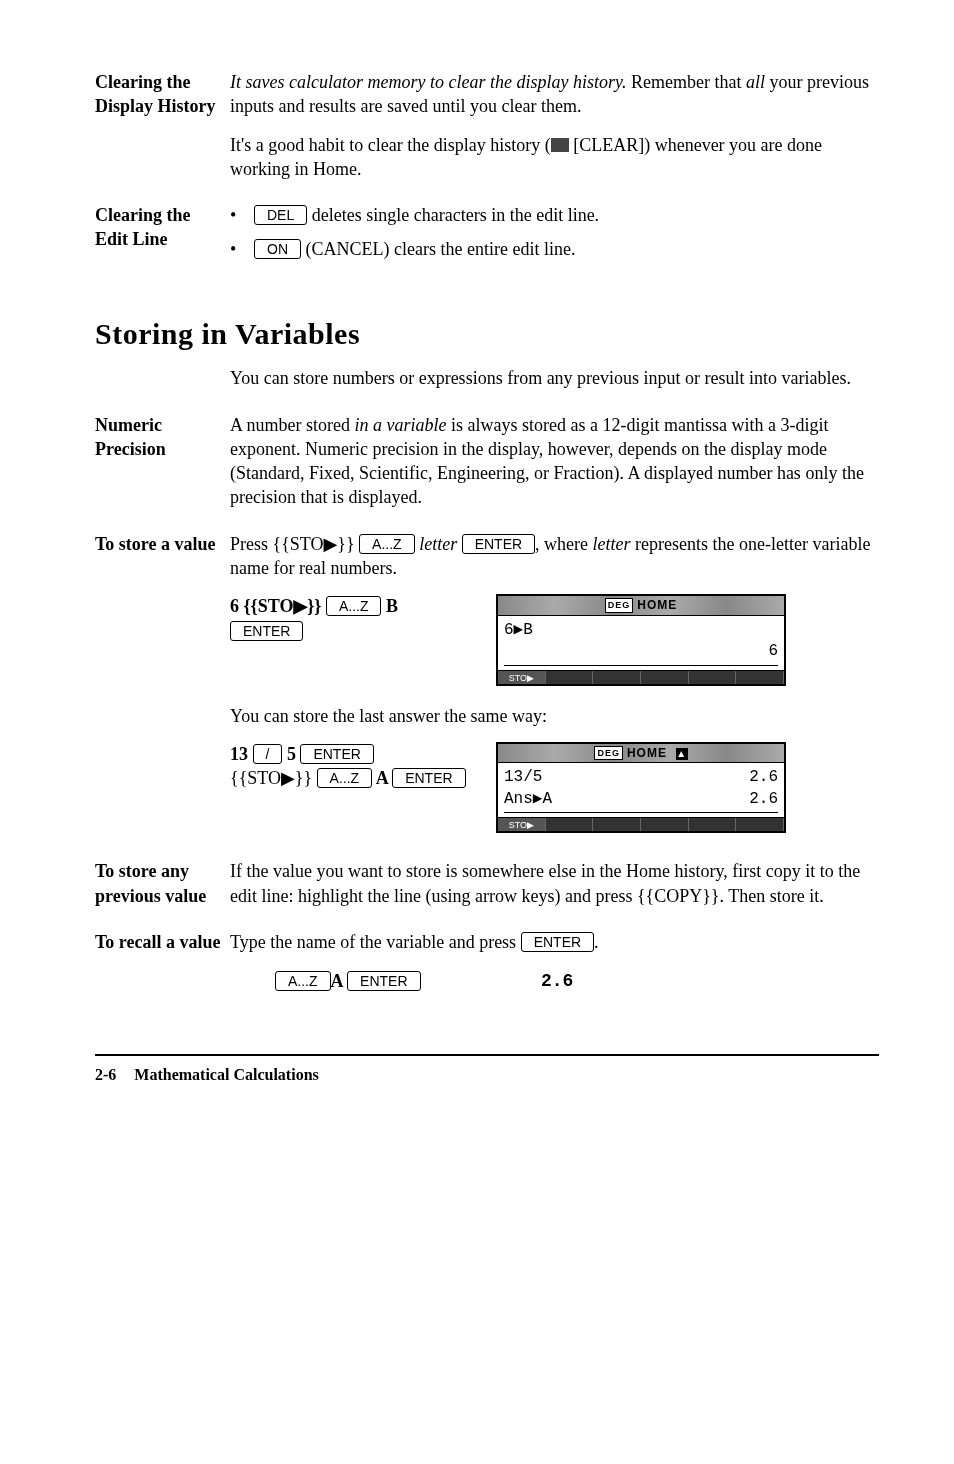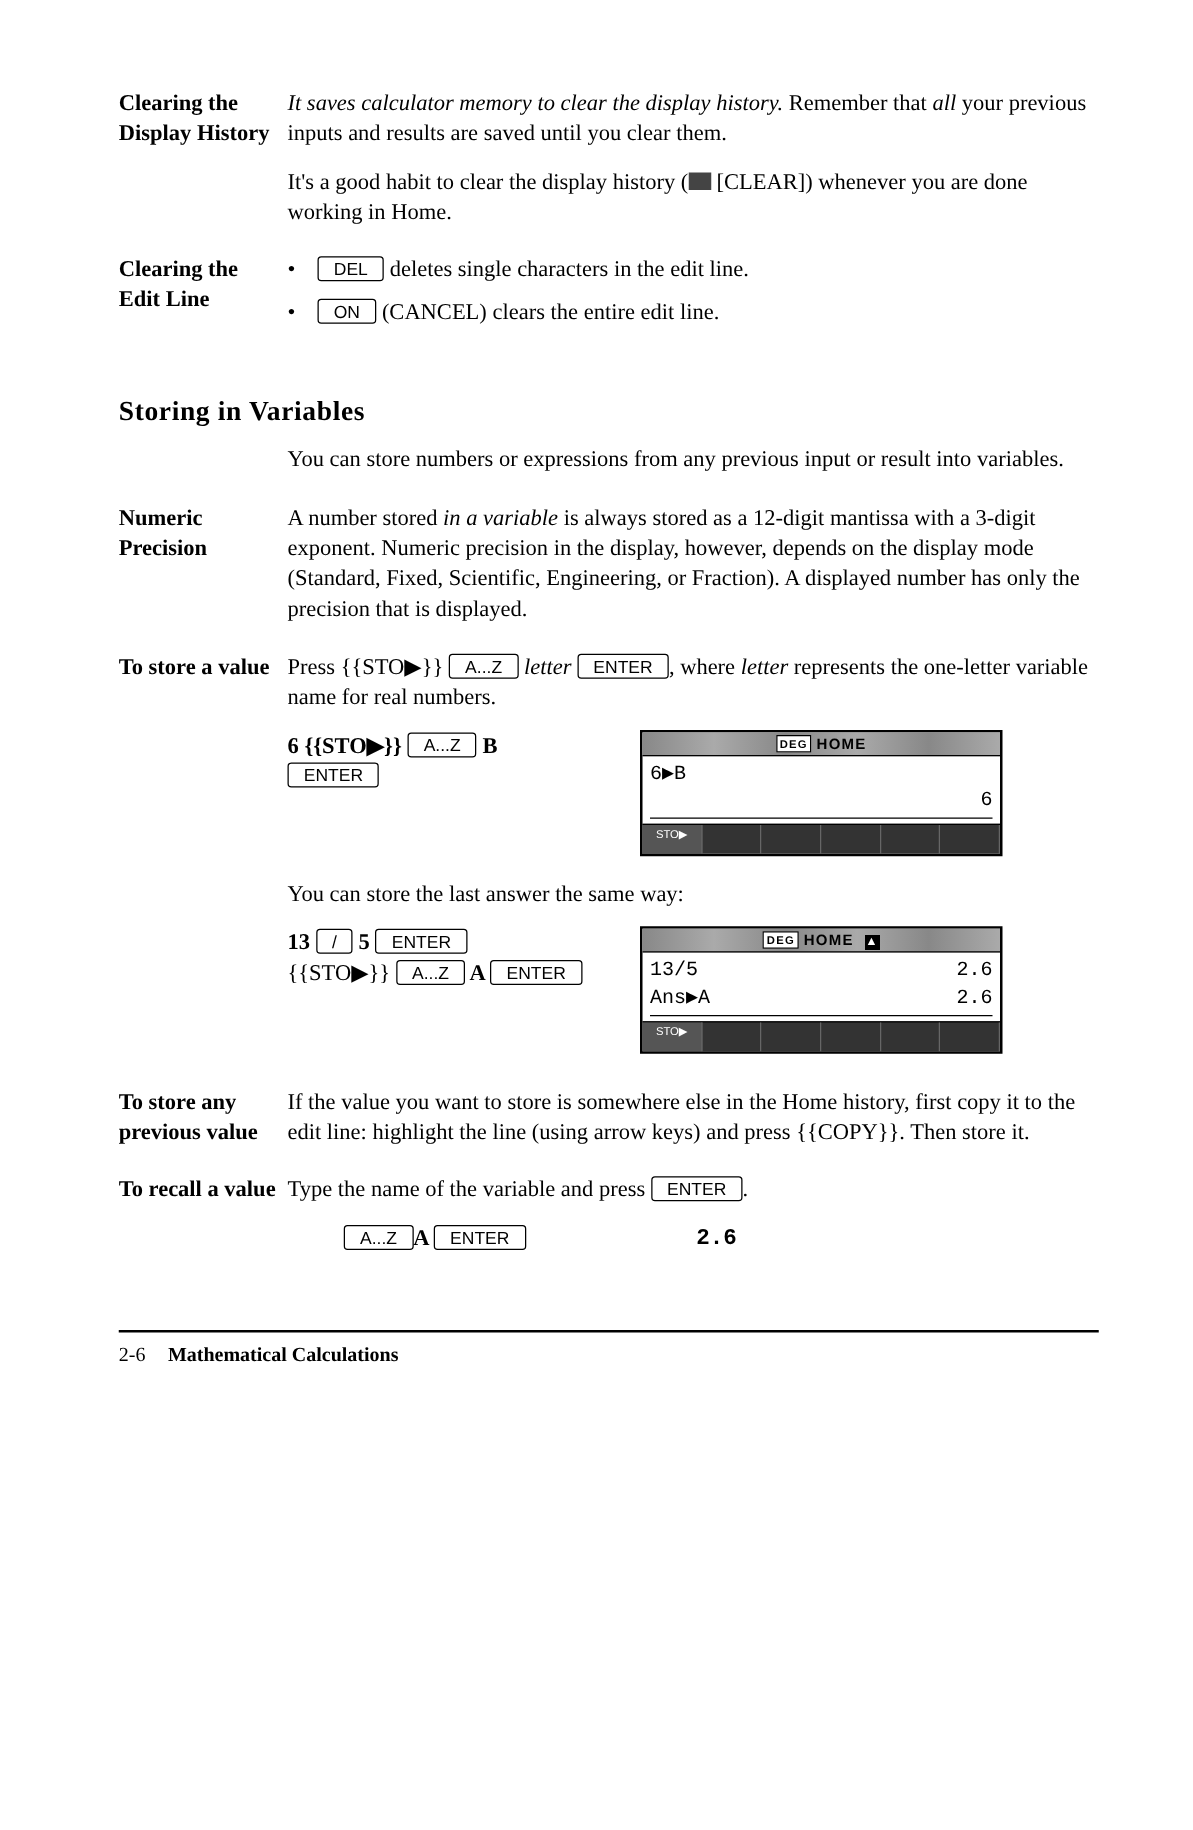--- a/index.html
+++ b/index.html
@@ -51,30 +51,30 @@
     margin-bottom: 10px;
   }
   .bullet-dot {
     width: 24px;
     flex-shrink: 0;
   }
   .bullet-body {
     flex: 1;
   }
   h2.bigheading {
-    font-size: 22px;
+    font-size: 30px;
     font-weight: bold;
     margin-top: 42px;
     margin-bottom: 12px;
     letter-spacing: 0.5px;
   }
   .example-block {
     display: flex;
     align-items: flex-start;
-    gap: 32px;
+    gap: 16px;
     margin: 10px 0 18px 0;
   }
   .example-left {
     width: 250px;
     flex-shrink: 0;
     font-size: 18px;
   }
   .screen {
     width: 290px;
     border: 2px solid #000;
@@ -104,21 +104,21 @@
   }
   .screen-body {
     min-height: 46px;
     padding: 4px 6px 2px 6px;
     position: relative;
   }
   .screen-row { display: flex; justify-content: space-between; }
   .screen-sep { border-top: 1px solid #000; margin: 2px 0; }
   .screen-menu {
     background: #333;
-    height: 24px;
+    height: 14px;
     display: flex;
     border-top: 1px solid #000;
   }
   .screen-menu span {
     flex: 1;
     border-right: 1px solid #666;
     color: #ccc;
     font-size: 9px;
     font-family: Arial, sans-serif;
     padding: 1px 2px;
@@ -136,21 +136,21 @@
     line-height: 12px;
   }
   .footer-rule {
     border-top: 2px solid #000;
     margin-top: 42px;
     padding-top: 8px;
   }
   .footer-text {
     font-size: 16px;
   }
-  .footer-text .pn { font-weight: normal; margin-right: 18px; }
+  .footer-text .pn { font-weight: bold; margin-right: 18px; }
   .footer-text .ft { font-weight: bold; }
   .bold { font-weight: bold; }
   .result-val { font-family: 'Courier New', monospace; font-weight: bold; font-size: 18px; }
 </style>
 </head>
 <body>
 
 <div class="section-row">
   <div class="side-label">Clearing the Display History</div>
   <div class="side-content">

